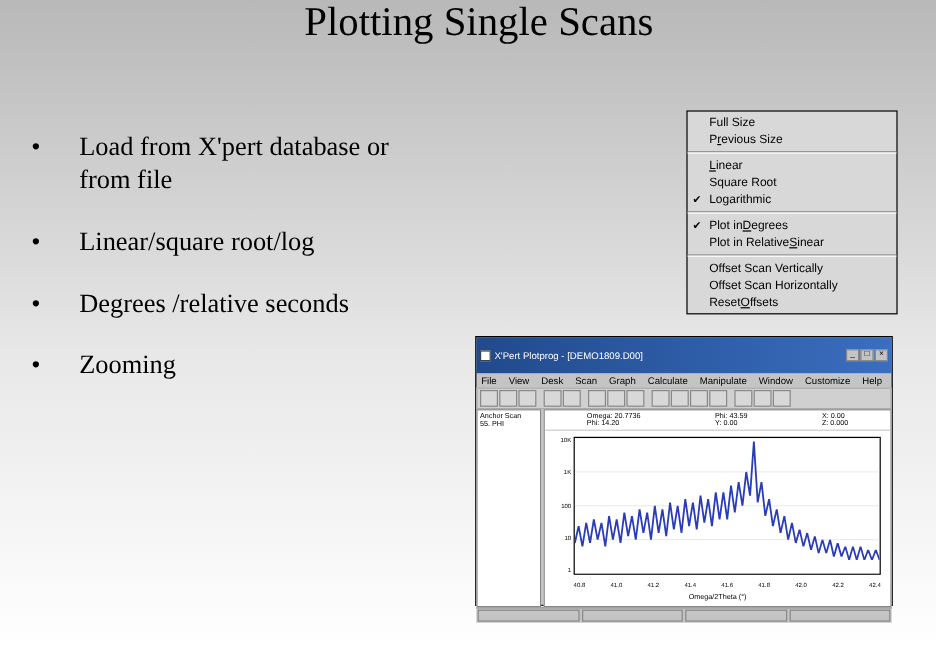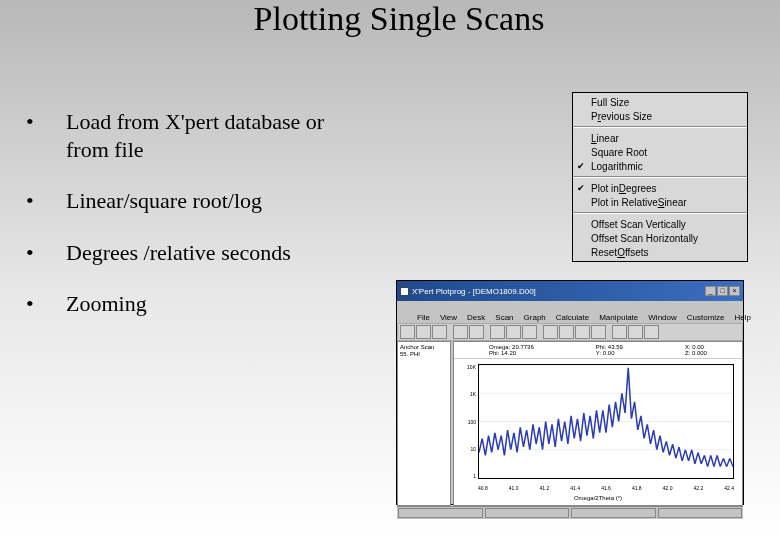--- a/index.html
+++ b/index.html
@@ -66,30 +66,30 @@
     width: 348px;
     height: 225px;
     background: #c4c4c4;
     border: 1px solid #000;
     font-family: Arial, sans-serif;
   }
   .titlebar {
     background: linear-gradient(to right, #214a8c, #3a6ebf);
     color: #fff;
     font-size: 8px;
-    height: 20px;
+    height: 30px;
     display: flex;
     align-items: center;
     padding: 4px 3px;
     gap: 3px;
   }
   .titlebar .icon { width: 9px; height: 9px; background: #fff; border: 1px solid #345; }
   .win-btns { margin-left: auto; display: flex; gap: 1px; }
   .win-btn { width: 11px; height: 10px; background: #c4c4c4; border: 1px solid #888; font-size: 7px; line-height: 8px; text-align: center; color: #000; }
-  .menubar { font-size: 8px; height: 12px; display: flex; align-items: center; gap: 10px; padding: 0 20px; color: #000; margin-top: 10px; }
+  .menubar { font-size: 8px; height: 12px; display: flex; align-items: center; gap: 10px; padding: 0 4px; color: #000; }
   .toolbar { background: #d0d0d0; height: 18px; border: 1px solid #aaa; display: flex; align-items: center; gap: 1px; padding: 0 2px; }
   .tool { width: 15px; height: 14px; background: #d8d8d8; border: 1px solid #888; }
   .tool-sep { width: 4px; }
   .content { display: flex; height: calc(100% - 58px); }
   .sidebar { width: 54px; background: #fff; border: 1px solid #888; font-size: 6px; padding: 2px; line-height: 1.1; }
   .plot-area { flex: 1; background: #fff; border: 1px solid #888; position: relative; margin-left: 2px; }
   .plot-header { font-size: 6px; display: flex; justify-content: space-around; padding: 2px 4px; color: #000; border-bottom: 1px solid #ccc; }
   .chart-region {
     position: absolute;
     top: 22px;

